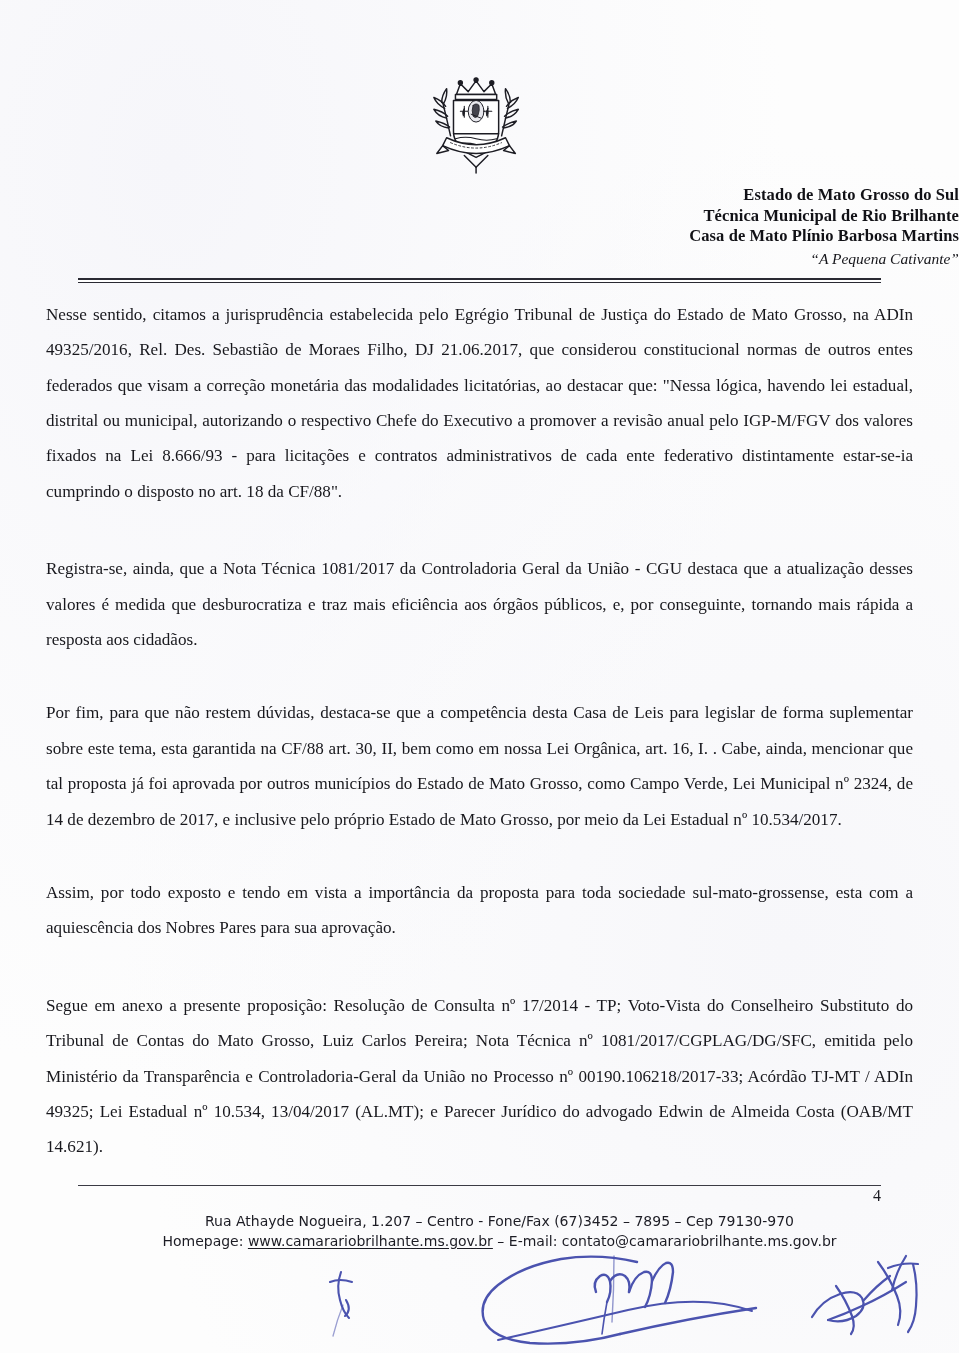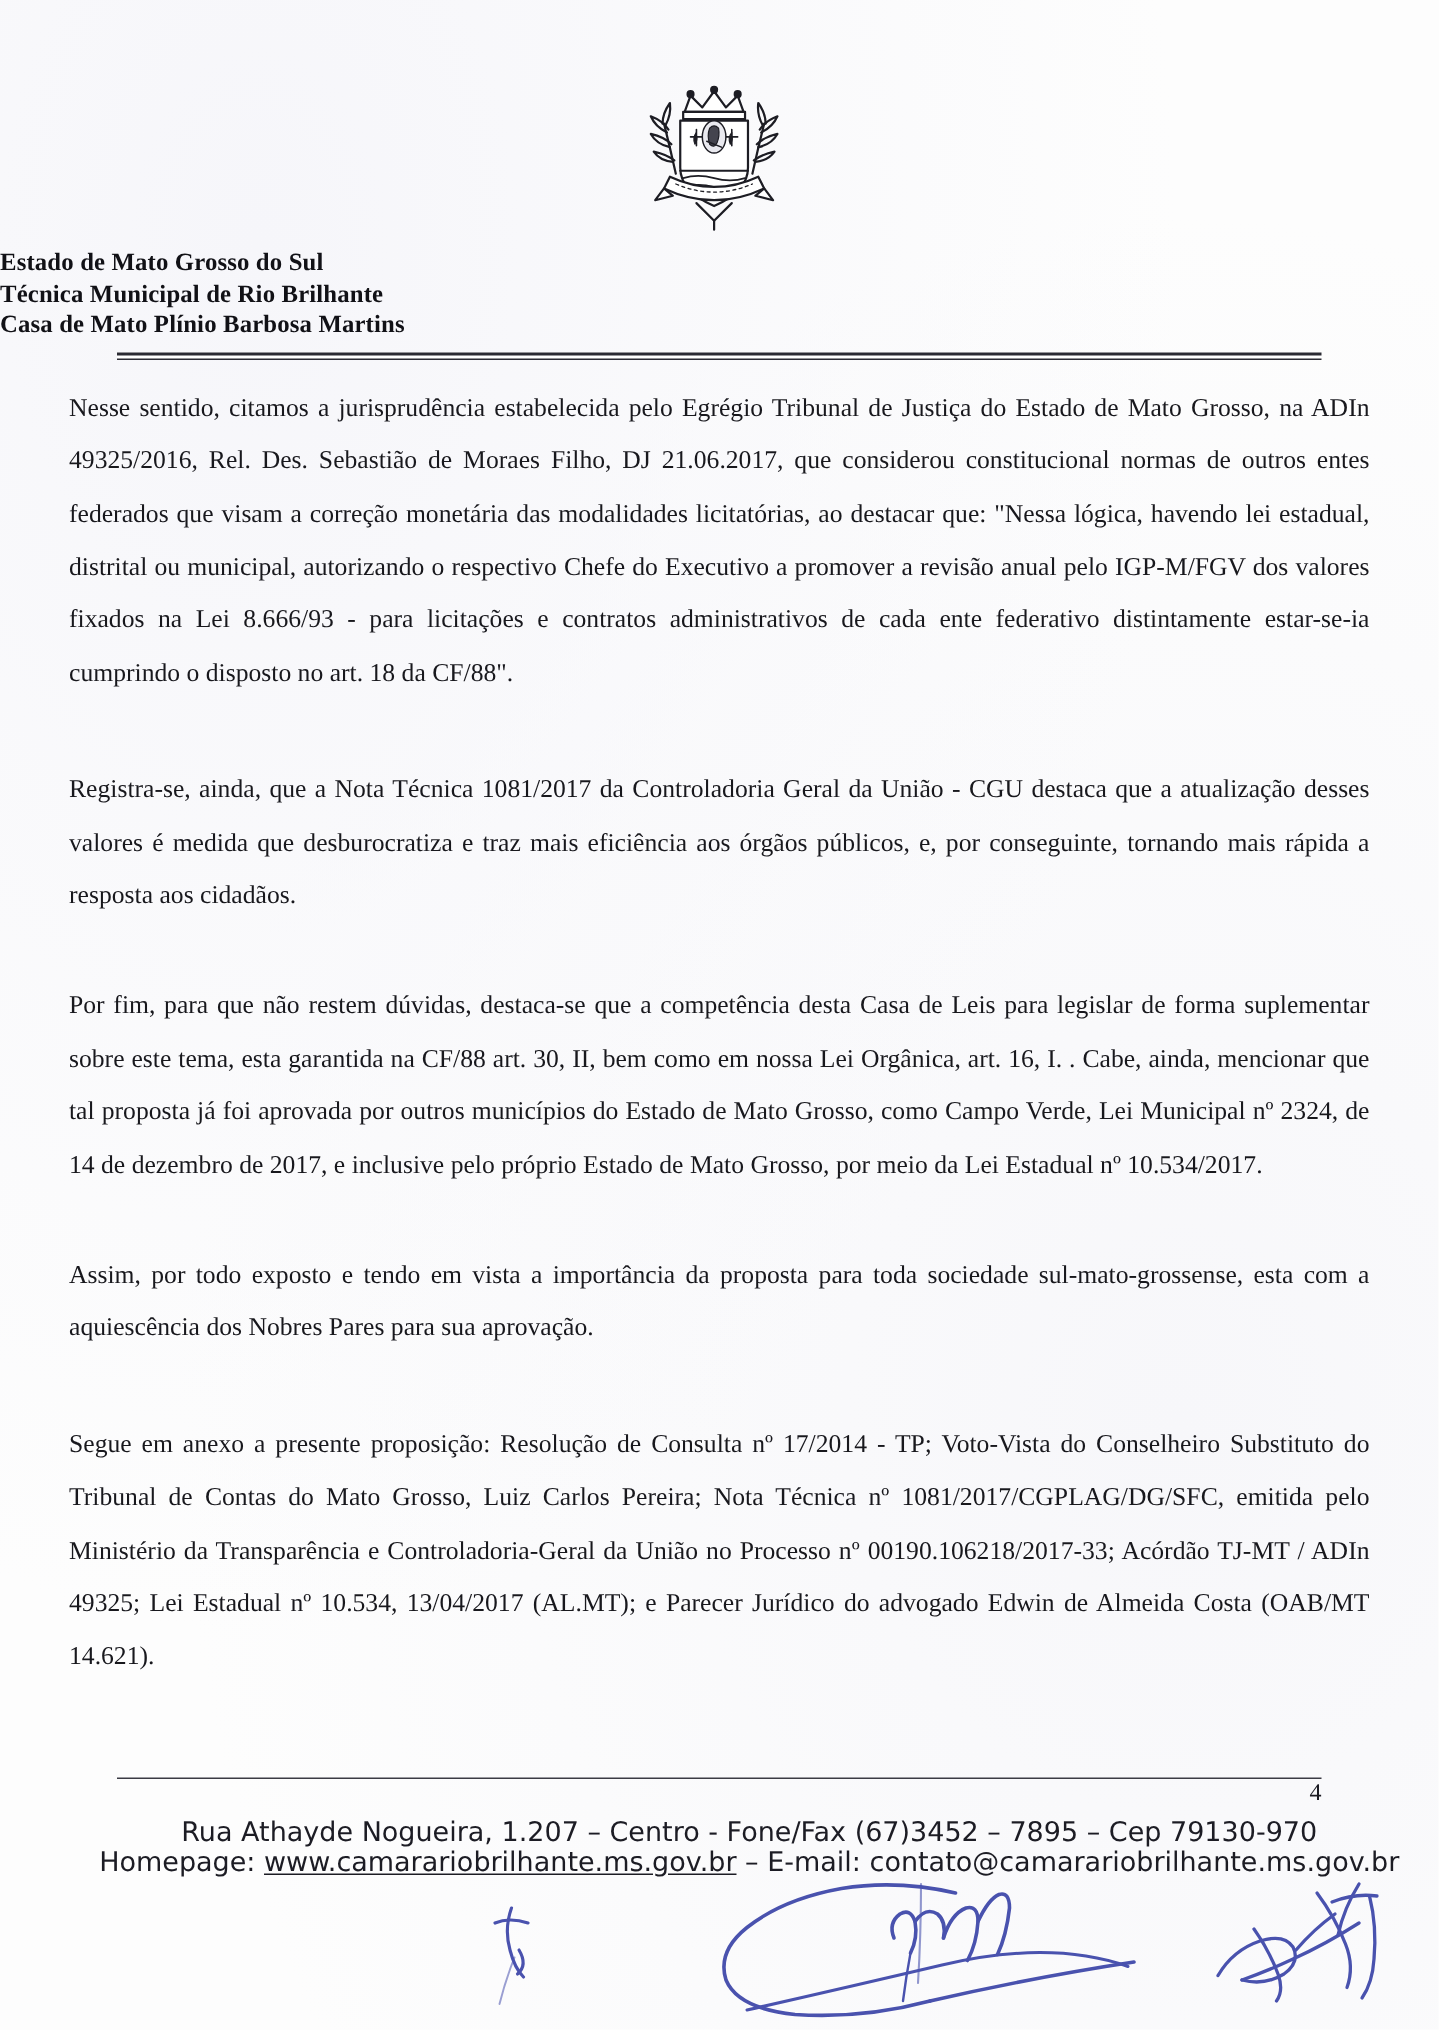--- a/index.html
+++ b/index.html
@@ -20,22 +20,22 @@
     position: relative;
     width: 959px;
     height: 1353px;
     background:
       radial-gradient(ellipse at 18% 12%, #f6f6fa 0%, rgba(255,255,255,0) 55%),
       radial-gradient(ellipse at 82% 70%, #f7f7fa 0%, rgba(255,255,255,0) 60%),
       #fdfdfd;
   }
   
   .header {
-    padding-top: 51px;
-    text-align: left;
+    padding-top: 71px;
+    text-align: right;
   }
   .crest {
     width: 118px;
     height: 108px;
     margin: 0 auto 6px auto;
     display: block;
   }
   .org-line {
     font-weight: bold;
     font-size: 16.5px;
@@ -88,21 +88,21 @@
   }
   .page-number {
     text-align: right;
     margin: 1px 78px 0 78px;
     font-size: 16px;
     color: #1b1b22;
   }
   .footer-text {
     text-align: center;
     font-family: "DejaVu Sans", "Liberation Sans", sans-serif;
-    font-size: 18px;
+    font-size: 14px;
     line-height: 19px;
     color: #1c1c24;
     margin-top: 7px;
     padding-left: 40px;
   }
   .footer-text .line2 { margin-top: 1px; }
   .footer-text b { font-weight: normal; }
   .footer-text u {
     text-decoration: underline;
     text-underline-offset: 2px;
@@ -168,20 +168,21 @@
         <path d="M90 76 L96 84 L84 81 Z" fill="#ffffff"></path>
 
         <path d="M44 86 L56 98 L68 86"></path>
         <path d="M56 98 L56 104"></path>
       </g>
     </svg>
 
     <div class="org-line">Estado de Mato Grosso do Sul</div>
     <div class="org-line">Técnica Municipal de Rio Brilhante</div>
     <div class="org-line">Casa de Mato Plínio Barbosa Martins</div>
+    <div class="motto">“A Pequena Cativante”</div>
 
     <div class="rule-double"></div>
   </div>
 
   <div class="content">
     <p class="para">Nesse sentido, citamos a jurisprudência estabelecida pelo Egrégio Tribunal de Justiça do Estado de Mato Grosso, na ADIn 49325/2016, Rel. Des. Sebastião de Moraes Filho, DJ 21.06.2017, que considerou constitucional normas de outros entes federados que visam a correção monetária das modalidades licitatórias, ao destacar que: "Nessa lógica, havendo lei estadual, distrital ou municipal, autorizando o respectivo Chefe do Executivo a promover a revisão anual pelo IGP-M/FGV dos valores fixados na Lei 8.666/93 - para licitações e contratos administrativos de cada ente federativo distintamente estar-se-ia cumprindo o disposto no art. 18 da CF/88".</p>
     <p class="para gap-lg">Registra-se, ainda, que a Nota Técnica 1081/2017 da Controladoria Geral da União - CGU destaca que a atualização desses valores é medida que desburocratiza e traz mais eficiência aos órgãos públicos, e, por conseguinte, tornando mais rápida a resposta aos cidadãos.</p>
     <p class="para gap-md">Por fim, para que não restem dúvidas, destaca-se que a competência desta Casa de Leis para legislar de forma suplementar sobre este tema, esta garantida na CF/88 art. 30, II, bem como em nossa Lei Orgânica, art. 16, I. . Cabe, ainda, mencionar que tal proposta já foi aprovada por outros municípios do Estado de Mato Grosso, como Campo Verde, Lei Municipal nº 2324, de 14 de dezembro de 2017, e inclusive pelo próprio Estado de Mato Grosso, por meio da Lei Estadual nº 10.534/2017.</p>
     <p class="para gap-md">Assim, por todo exposto e tendo em vista a importância da proposta para toda sociedade sul-mato-grossense, esta com a aquiescência dos Nobres Pares para sua aprovação.</p>
     <p class="para gap-lg">Segue em anexo a presente proposição: Resolução de Consulta nº 17/2014 - TP; Voto-Vista do Conselheiro Substituto do Tribunal de Contas do Mato Grosso, Luiz Carlos Pereira; Nota Técnica nº 1081/2017/CGPLAG/DG/SFC, emitida pelo Ministério da Transparência e Controladoria-Geral da União no Processo nº 00190.106218/2017-33; Acórdão TJ-MT / ADIn 49325; Lei Estadual nº 10.534, 13/04/2017 (AL.MT); e Parecer Jurídico do advogado Edwin de Almeida Costa (OAB/MT 14.621).</p>

